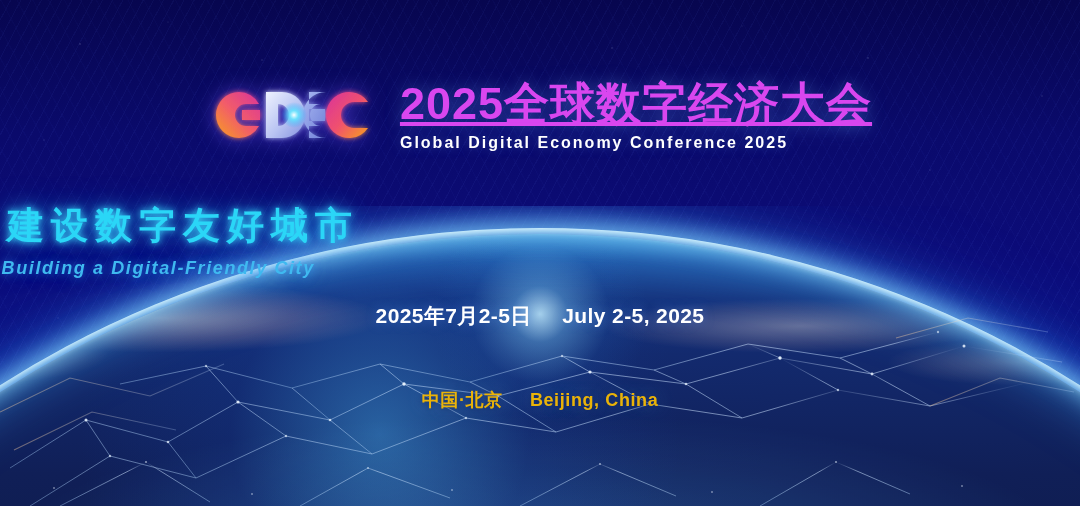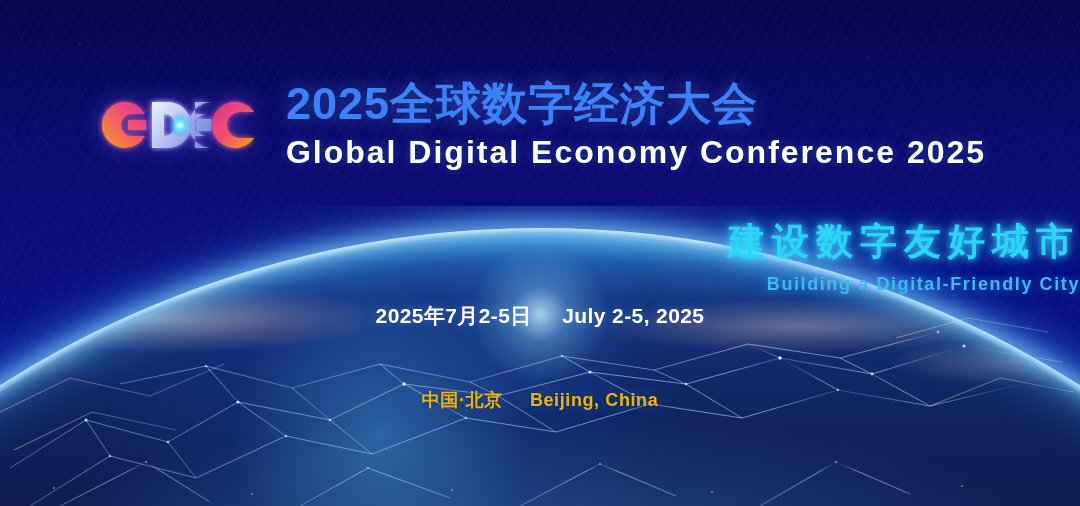--- a/index.html
+++ b/index.html
@@ -130,42 +130,43 @@
     width: 170px;
     height: 62px;
     flex: none;
     filter: drop-shadow(0 0 10px rgba(120,90,255,0.55));
   }
 
   .title-block { display: flex; flex-direction: column; }
   .title-cn {
     font-size: 45px;
     font-weight: 700;
-    color: #3b82f6;
+    color: #d946ef;
     letter-spacing: 1px;
     line-height: 1.16;
     white-space: nowrap;
     text-shadow: 0 0 18px rgba(110,170,255,0.40);
+    text-decoration: underline;
   }
   .title-en {
-    font-size: 32px;
+    font-size: 16px;
     font-weight: 700;
     color: #ffffff;
     letter-spacing: 2.0px;
     line-height: 1.2;
     margin-top: 3px;
     white-space: nowrap;
     text-shadow: 0 0 12px rgba(110,170,255,0.35);
   }
 
   .theme-block {
     position: absolute;
     left: 0; right: 0;
-    top: 219px;
-    text-align: right;
+    top: 203px;
+    text-align: left;
   }
   .theme-cn {
     font-size: 37px;
     font-weight: 700;
     color: #2ad6f7;
     letter-spacing: 7px;
     line-height: 1.25;
     text-indent: 7px;
     text-shadow:
       0 0 7px rgba(60,225,255,0.95),
@@ -173,20 +174,21 @@
       0 0 34px rgba(30,150,255,0.45);
   }
   .theme-en {
     font-size: 18px;
     font-weight: 700;
     color: #3fb9f0;
     letter-spacing: 1.6px;
     margin-top: 9px;
     text-indent: 1.6px;
     text-shadow: 0 0 10px rgba(50,170,255,0.60), 0 0 22px rgba(40,140,255,0.35);
+    font-style: italic;
   }
 
   .date-line {
     position: absolute;
     left: 0; right: 0;
     top: 302px;
     text-align: center;
     font-size: 21px;
     font-weight: 700;
     color: #ffffff;

